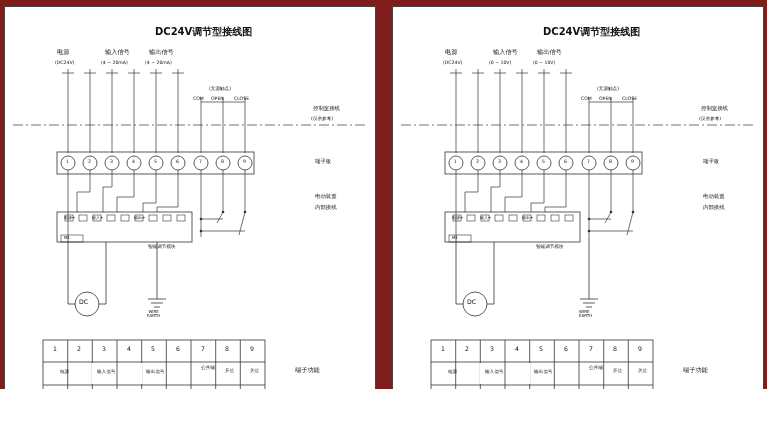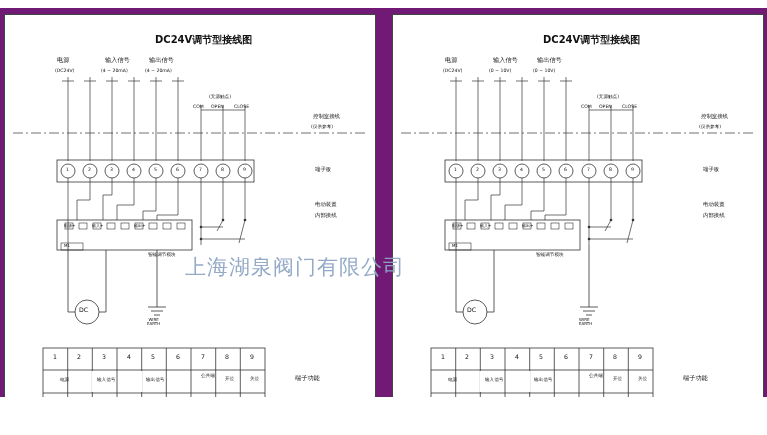--- a/index.html
+++ b/index.html
@@ -1,17 +1,17 @@
 <!DOCTYPE html>
 <html><head>
 <meta charset="utf-8">
 <style>
   html,body{margin:0;padding:0;background:#ffffff;}
   body{width:767px;height:435px;font-family:"DejaVu Sans","Liberation Sans",sans-serif;color:#111;}
-  #stage{position:relative;width:767px;height:389px;overflow:hidden;background:#701a75;margin-top:8px;}
+  #stage{position:relative;width:767px;height:389px;overflow:hidden;background:#7f1d1d;}
   .panel{position:absolute;top:6px;height:423px;width:370px;border:1px solid #444;background:#fff;}
   .panel.left{left:4px;}
   .panel.right{left:392px;}
   .t{position:absolute;white-space:nowrap;line-height:1;}
   .title{font-size:10px;font-weight:bold;}
   .lbl{font-size:6.2px;}
   .lbl2{font-size:5.4px;}
   .tiny{font-size:4.6px;}
   .tiny2{font-size:4px;}
   svg{position:absolute;left:0;top:0;overflow:visible;}
@@ -408,14 +408,13 @@
     <div class="t lbl" style="left:48px;top:384px;">+</div>
     <div class="t lbl" style="left:73px;top:384px;">-</div>
     <div class="t lbl" style="left:97px;top:384px;">+</div>
     <div class="t lbl" style="left:122px;top:384px;">-</div>
     <div class="t lbl" style="left:146px;top:384px;">+</div>
     <div class="t lbl" style="left:171px;top:384px;">-</div>
 
     <div class="t lbl" style="left:290px;top:360px;">端子功能</div>
   </div>
 
-  <div class="watermark">上海湖泉阀门有限公司</div>
 </div>
 
 </body></html>

